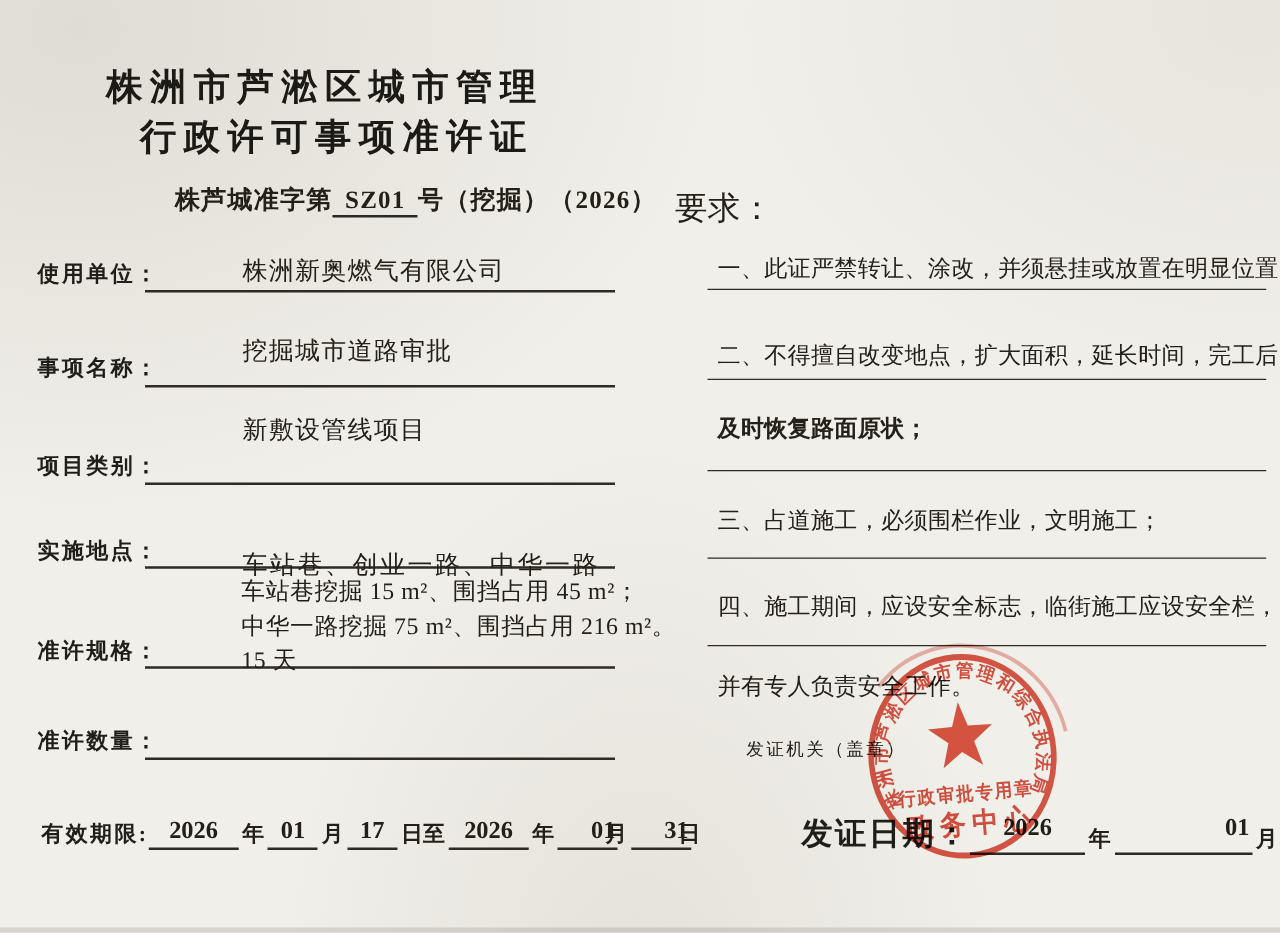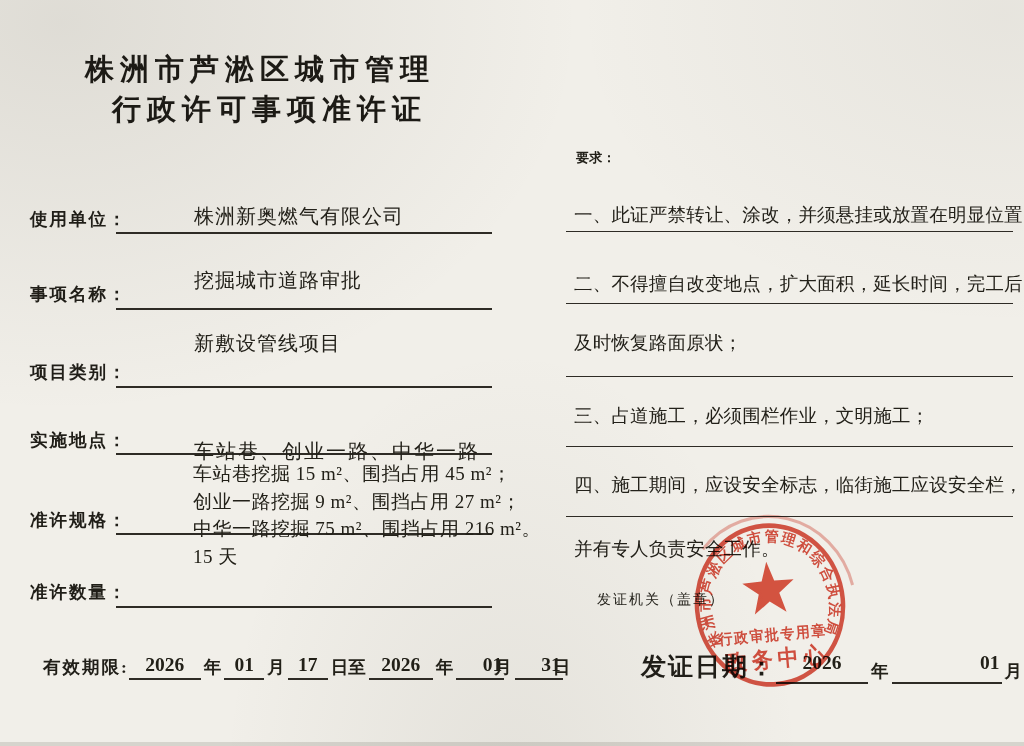--- a/index.html
+++ b/index.html
@@ -38,20 +38,23 @@
     mix-blend-mode:multiply;opacity:.95;}
 </style>
 </head>
 <body>
 
 <div id="page">
 
   <div class="abs title" style="left:112px;top:90px;">行政许可事项准许证</div>
   <div class="abs title" style="left:85px;top:50px;">株洲市芦淞区城市管理</div>
 
+  <div class="abs docline" style="left:140px;top:146px;">
+    <span>株芦城准字第</span><span class="docnum">SZ01</span><span>号（挖掘）（2026）</span>
+  </div>
 
   <div class="abs flabel" style="left:30px;top:207px;">使用单位：</div>
   <div class="abs flabel" style="left:30px;top:282px;">事项名称：</div>
   <div class="abs flabel" style="left:30px;top:360px;">项目类别：</div>
   <div class="abs flabel" style="left:30px;top:428px;">实施地点：</div>
   <div class="abs flabel" style="left:30px;top:508px;">准许规格：</div>
   <div class="abs flabel" style="left:30px;top:580px;">准许数量：</div>
 
   <div class="uline" style="left:116px;top:232px;width:376px;"></div>
   <div class="uline" style="left:116px;top:308px;width:376px;"></div>
@@ -59,51 +62,50 @@
   <div class="uline" style="left:116px;top:453px;width:376px;"></div>
   <div class="uline" style="left:116px;top:533px;width:376px;"></div>
   <div class="uline" style="left:116px;top:606px;width:376px;"></div>
 
   <div class="abs fvalue" style="left:194px;top:203px;">株洲新奥燃气有限公司</div>
   <div class="abs fvalue" style="left:194px;top:267px;">挖掘城市道路审批</div>
   <div class="abs fvalue" style="left:194px;top:330px;">新敷设管线项目</div>
   <div class="abs fvalue" style="left:194px;top:399px;letter-spacing:2px;margin-top:39px;">车站巷、创业一路、中华一路</div>
   <div class="abs spec" style="left:193px;top:460px;">
     <div>车站巷挖掘 15 m²、围挡占用 45 m²；</div>
-    <div>创业一路挖掘 9 m²、围挡占用 27 m²；</div>
     <div>中华一路挖掘 75 m²、围挡占用 216 m²。</div>
     <div>15 天</div>
   </div>
 
-  <div class="abs rowflex" style="left:33px;top:646px;height:34px;margin-left:10px;">
+  <div class="abs rowflex" style="left:33px;top:646px;height:34px;">
     <span class="flabel" style="padding-bottom:1px;">有效期限:</span>
     <span class="dbox" style="width:72px;"><span class="num">2026</span></span>
     <span class="unit">年</span>
     <span class="dbox" style="width:40px;"><span class="num">01</span></span>
     <span class="unit">月</span>
     <span class="dbox" style="width:40px;"><span class="num">17</span></span>
     <span class="unit" style="padding-right:0;">日</span>
     <span class="unit" style="padding-left:0;">至</span>
     <span class="dbox" style="width:64px;"><span class="num">2026</span></span>
     <span class="unit">年</span>
     <span class="dbox num-right" style="width:46px;"><span class="num">01</span></span>
     <span class="unit overlapunit">月</span>
     <span class="dbox num-right" style="width:46px;"><span class="num">31</span></span>
     <span class="unit overlapunit">日</span>
   </div>
 
-  <div class="abs ritem" style="left:576px;top:149px;font-size:13px;font-weight:700;">要求：</div>
+  <div class="abs ritem" style="left:540px;top:149px;font-size:26px;font-weight:400;">要求：</div>
 
   <div class="abs ritem" style="left:574px;top:202px;">一、此证严禁转让、涂改，并须悬挂或放置在明显位置；</div>
   <div class="rrule" style="left:566px;top:231px;width:447px;"></div>
 
   <div class="abs ritem" style="left:574px;top:271px;text-align:right;">二、不得擅自改变地点，扩大面积，延长时间，完工后</div>
   <div class="rrule" style="left:566px;top:303px;width:447px;"></div>
 
-  <div class="abs ritem" style="left:574px;top:330px;">及时恢复路面原状；</div>
+  <div class="abs ritem" style="left:574px;top:330px;font-weight:bold;">及时恢复路面原状；</div>
   <div class="rrule" style="left:566px;top:376px;width:447px;"></div>
 
   <div class="abs ritem" style="left:574px;top:403px;">三、占道施工，必须围栏作业，文明施工；</div>
   <div class="rrule" style="left:566px;top:446px;width:447px;"></div>
 
   <div class="abs ritem" style="left:574px;top:472px;">四、施工期间，应设安全标志，临街施工应设安全栏，</div>
   <div class="rrule" style="left:566px;top:516px;width:447px;"></div>
 
   <div class="abs ritem" style="left:574px;top:536px;text-align:right;">并有专人负责安全工作。</div>
 

